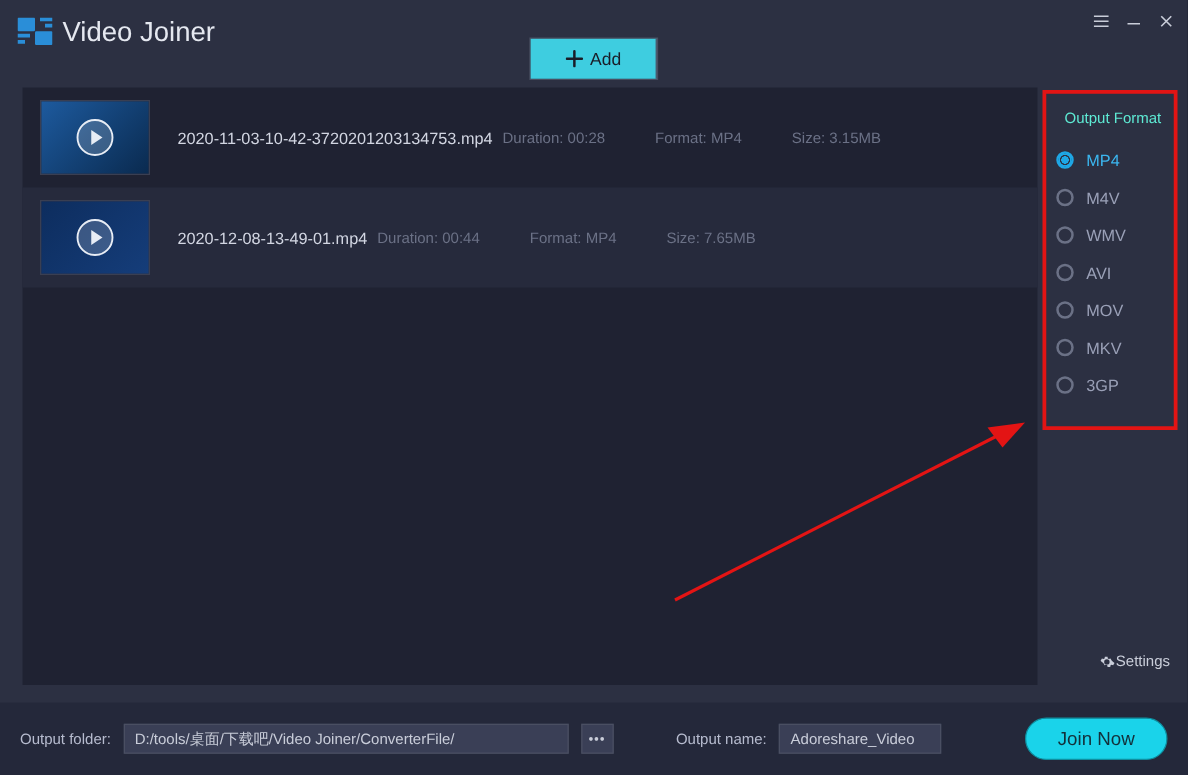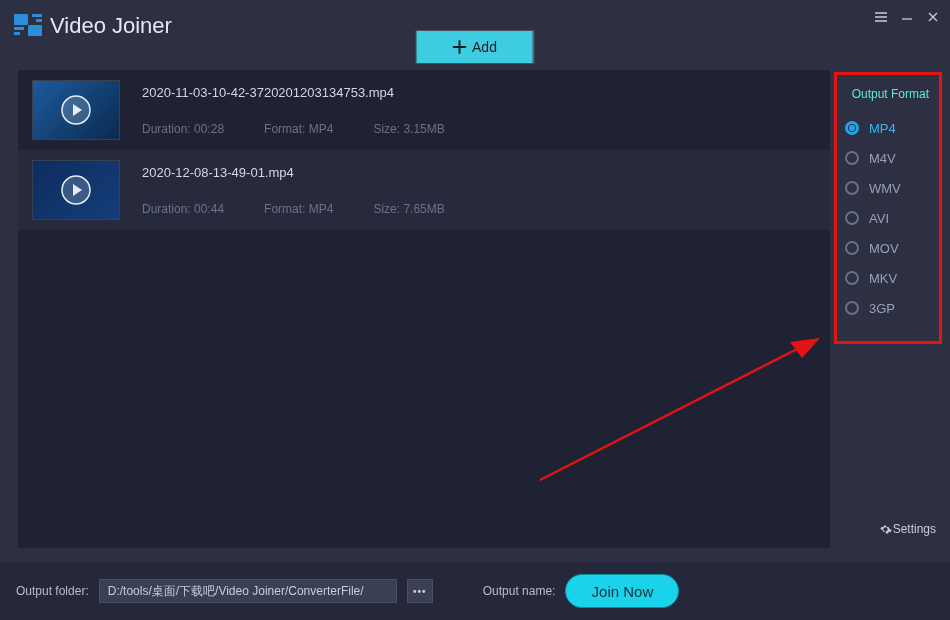--- a/index.html
+++ b/index.html
@@ -4,53 +4,53 @@
 <style>
   * { box-sizing: border-box; margin: 0; padding: 0; font-family: "Segoe UI", Arial, sans-serif; }
   body { width: 950px; height: 620px; background: #2c3042; color: #c9cdd9; overflow: hidden; position: relative; }
   
   .titlebar { height: 52px; display: flex; align-items: center; padding: 0 14px; }
   .logo-wrap { display: flex; align-items: center; gap: 8px; }
   .app-logo { width: 28px; height: 24px; }
   .app-title { color: #e5e8f0; font-size: 22px; font-weight: 400; }
   
   .toolbar { position: absolute; left: 50%; top: 30px; transform: translateX(-50%); display: flex; border: 1px solid #4a4f62; }
-  .tb-btn { width: 117px; height: 32px; display: flex; align-items: center; justify-content: center; gap: 6px; font-size: 14px; cursor: pointer; }
+  .tb-btn { width: 101px; height: 32px; display: flex; align-items: center; justify-content: center; gap: 6px; font-size: 14px; cursor: pointer; }
   .tb-add { background: #3ecde0; color: #1a1d28; border-right: 1px solid #4a4f62; }
   .tb-remove { background: #373c50; color: #c9cdd9; }
   
   .win-controls { position: absolute; right: 10px; top: 10px; display: flex; gap: 12px; }
   .win-btn { width: 14px; height: 14px; display: flex; align-items: center; justify-content: center; cursor: pointer; color: #c9cdd9; }
   
   .main { position: absolute; top: 70px; left: 18px; right: 120px; bottom: 72px; background: #1f2232; }
   
   .file-row { display: flex; align-items: center; height: 80px; padding: 8px 14px; gap: 22px; }
   .file-row.alt { background: #262a3c; }
   .thumb { width: 88px; height: 60px; background: linear-gradient(135deg, #1d5a9e 0%, #0a2a4f 100%); position: relative; border: 1px solid #3a3f52; }
   .thumb2 { background: linear-gradient(135deg, #0d2d5e 0%, #153d7a 100%); }
   .play-circle { position: absolute; top: 50%; left: 50%; transform: translate(-50%,-50%); width: 32px; height: 32px; }
-  .file-col { flex: 1; display: flex; flex-direction: column; gap: 22px; }
+  .file-col { flex: 1; display: flex; flex-direction: row; gap: 8px; }
   .file-name { color: #d2d6e2; font-size: 13px; }
   .file-meta { display: flex; gap: 40px; color: #6b7186; font-size: 12px; }
   
   .side { position: absolute; top: 70px; right: 8px; bottom: 72px; width: 108px; background: #2c3042; }
   .side-box { border: 3px solid #e31414; padding: 12px 8px 18px 8px; margin: 2px 0; }
   .side-title { color: #5eead4; font-size: 12px; margin-bottom: 12px; text-align: right; padding-right: 2px; }
   .radio-item { display: flex; align-items: center; gap: 10px; height: 30px; cursor: pointer; }
   .radio-dot { width: 14px; height: 14px; border-radius: 50%; border: 2px solid #6b7186; position: relative; flex-shrink: 0; }
   .radio-dot.sel { background: radial-gradient(circle, #1ea7e6 0 40%, #2c3042 45% 55%, #1ea7e6 60%); border-color: #1ea7e6; }
   .radio-lbl { color: #9aa0b7; font-size: 13px; }
   .radio-lbl.sel { color: #3bb6ef; }
   
   .settings-link { position: absolute; right: 14px; bottom: 84px; display: flex; align-items: center; gap: 1px; color: #c9cdd9; font-size: 12px; cursor: pointer; margin-top: 24px; }
   
   .bottom { position: absolute; left: 0; right: 0; bottom: 0; height: 58px; background: #24283a; display: flex; align-items: center; padding: 0 16px; gap: 10px; font-size: 12px; }
   .b-label { color: #b7bccf; white-space: nowrap; }
   .b-input { background: #3a3f56; border: 1px solid #4a4f62; color: #c9cdd9; height: 24px; padding: 0 8px; font-size: 12px; }
-  .b-outfolder { width: 298px; }
+  .b-outfolder { width: 356px; }
   .b-browse { width: 26px; height: 24px; background: #3a3f56; border: 1px solid #4a4f62; display: flex; align-items: center; justify-content: center; cursor: pointer; color: #c9cdd9; font-weight: bold; letter-spacing: 1px; font-size: 10px; }
   .b-outname { width: 130px; margin-right: auto; }
   .join-btn { width: 114px; height: 34px; border-radius: 17px; background: #1ad3ea; border: 1px solid #0e8fa0; display: flex; align-items: center; justify-content: center; color: #13303a; font-size: 15px; font-weight: 500; cursor: pointer; }
   
   .arrow-svg { position: absolute; left: 530px; top: 330px; pointer-events: none; }
 </style>
 </head>
 <body>
 
 <div class="titlebar">
@@ -178,16 +178,17 @@
 </div>
 
 <div class="bottom">
   <span class="b-label">Output folder:</span>
   <input class="b-input b-outfolder" value="D:/tools/桌面/下载吧/Video Joiner/ConverterFile/" style="">
   <div class="b-browse">
     <span>•••</span>
   </div>
   <span style="width:30px"></span>
   <span class="b-label">Output name:</span>
+  <input class="b-input b-outname" value="Adoreshare_Video" style="">
   <div class="join-btn">
     <span>Join Now</span>
   </div>
 </div>
 
 </body></html>

